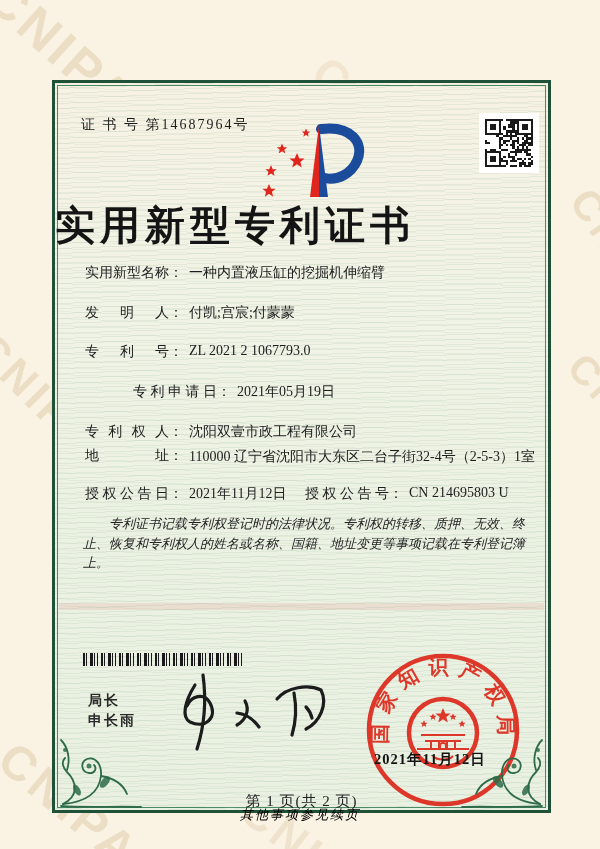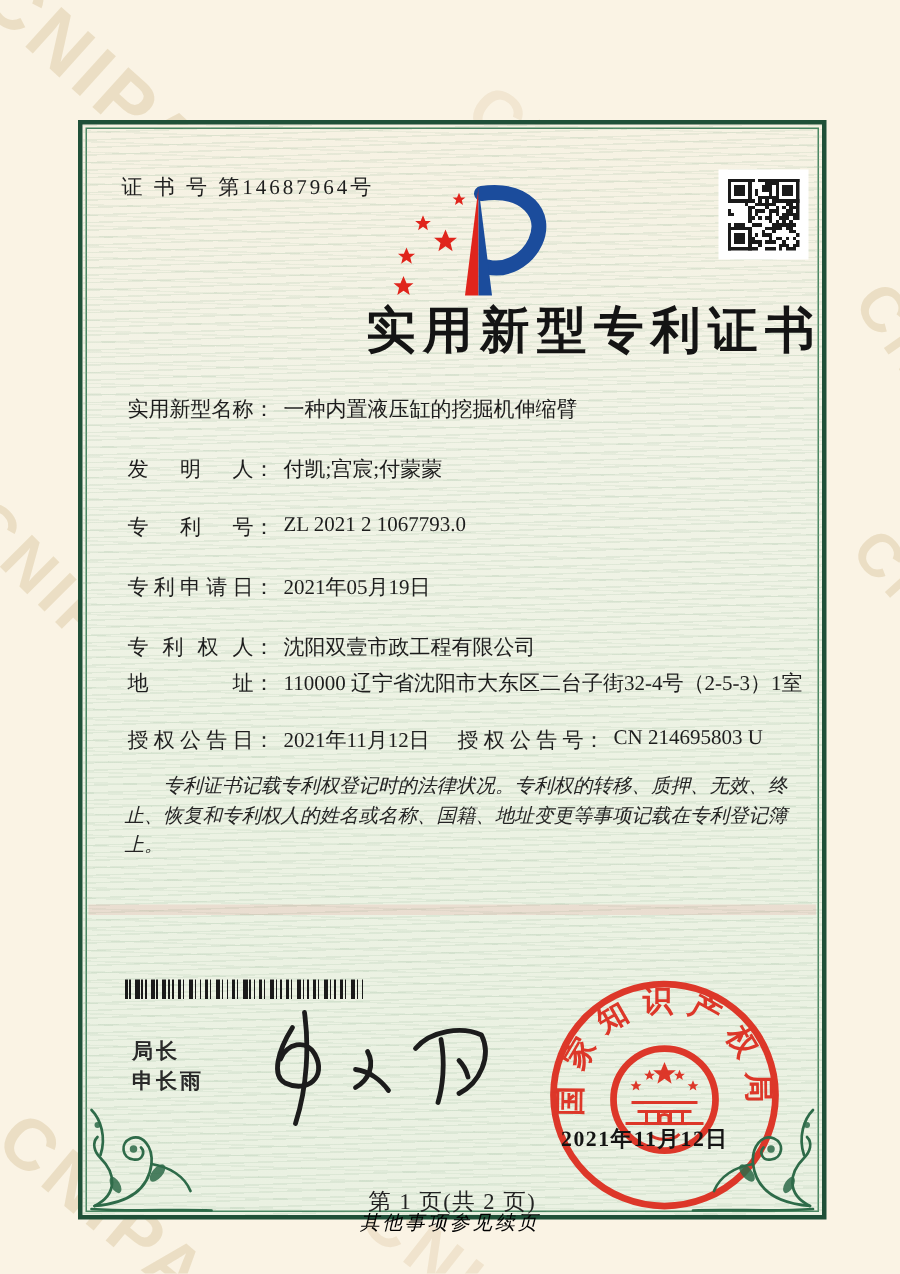--- a/index.html
+++ b/index.html
@@ -35,22 +35,22 @@
     background:rgba(225,120,120,0.16);pointer-events:none;
   }
   .cert-no{
     position:absolute;left:26px;top:33px;font-size:14px;letter-spacing:2px;color:#1d1d1d;
   }
   .logo{position:absolute;left:200px;top:38px;}
   .qr{position:absolute;left:424px;top:30px;width:60px;height:60px;background:#fff;
       display:flex;align-items:center;justify-content:center;}
   .qr svg{width:48px;height:48px;}
   .cert-title{
-    position:absolute;left:0;top:115px;width:100%;text-align:right;
-    font-size:33px;font-weight:bold;letter-spacing:5px;color:#141414;
+    position:absolute;left:0;top:115px;width:100%;text-align:left;
+    font-size:40px;font-weight:bold;letter-spacing:5px;color:#141414;
   }
   .fields{position:absolute;left:30px;top:0;width:452px;font-size:14px;}
   .frow{position:absolute;left:0;white-space:nowrap;}
   .flabel{
     display:inline-block;width:84px;text-align:justify;text-align-last:justify;
     color:#1d1d1d;vertical-align:top;
   }
   .fcolon{display:inline-block;vertical-align:top;}
   .fvalue{display:inline-block;margin-left:6px;color:#1d1d1d;vertical-align:top;}
   .fvalue.wrap{white-space:normal;width:352px;line-height:19px;}
@@ -296,21 +296,21 @@
   <div class="fields">
     <div class="frow" style="top:181px;">
       <span class="flabel">实用新型名称</span><span class="fcolon">：</span><span class="fvalue">一种内置液压缸的挖掘机伸缩臂</span>
     </div>
     <div class="frow" style="top:221px;">
       <span class="flabel">发明人</span><span class="fcolon">：</span><span class="fvalue">付凯;宫宸;付蒙蒙</span>
     </div>
     <div class="frow" style="top:260px;">
       <span class="flabel">专利号</span><span class="fcolon">：</span><span class="fvalue">ZL 2021 2 1067793.0</span>
     </div>
-    <div class="frow" style="top:300px;">
+    <div class="frow" style="top:300px;margin-left:48px;">
       <span class="flabel">专利申请日</span><span class="fcolon">：</span><span class="fvalue">2021年05月19日</span>
     </div>
     <div class="frow" style="top:340px;">
       <span class="flabel">专利权人</span><span class="fcolon">：</span><span class="fvalue">沈阳双壹市政工程有限公司</span>
     </div>
     <div class="frow" style="top:364px;">
       <span class="flabel">地址</span><span class="fcolon">：</span><span class="fvalue wrap">110000 辽宁省沈阳市大东区二台子街32-4号（2-5-3）1室</span>
     </div>
     <div class="frow" style="top:402px;">
       <span class="flabel">授权公告日</span><span class="fcolon">：</span><span class="fvalue">2021年11月12日</span>

